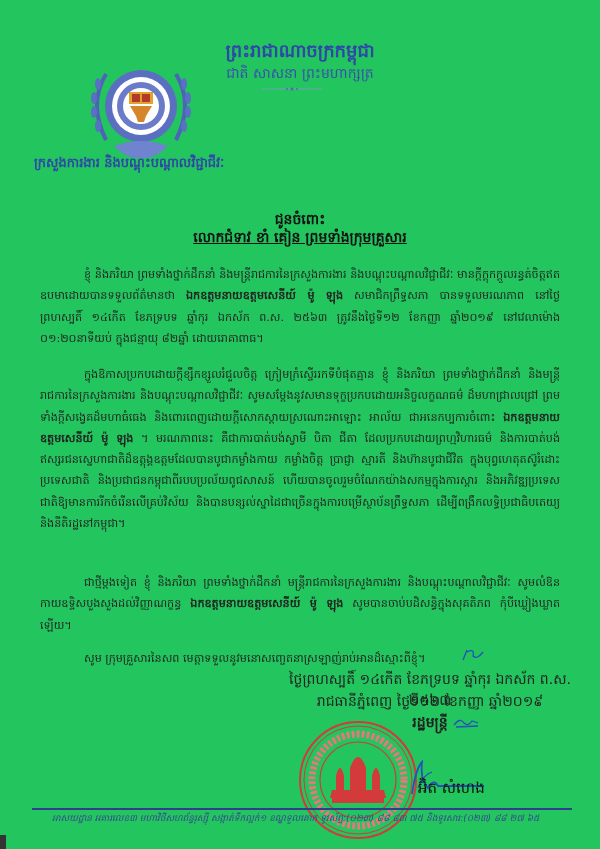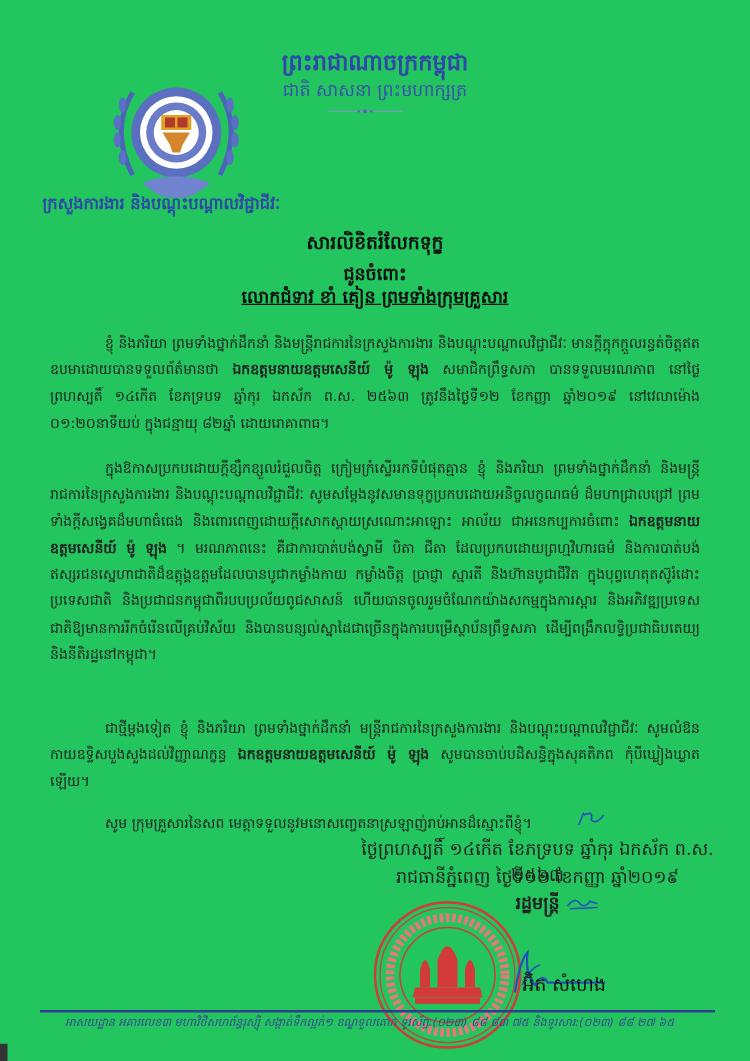--- a/index.html
+++ b/index.html
@@ -79,21 +79,20 @@
   <div class="motto">ជាតិ សាសនា ព្រះមហាក្សត្រ</div>
   <svg class="ornament" viewBox="0 0 60 4">
     <line x1="0" y1="2" x2="60" y2="2" stroke="#8b97cf" stroke-width="0.8"></line>
     <circle cx="30" cy="2" r="1.6" fill="#5466b6"></circle>
     <circle cx="25" cy="2" r="1" fill="#5466b6"></circle>
     <circle cx="35" cy="2" r="1" fill="#5466b6"></circle>
   </svg>
 
   <div class="ministry">ក្រសួងការងារ និងបណ្តុះបណ្តាលវិជ្ជាជីវៈ</div>
 
-  <div class="title t1">សារលិខិតរំលែកទុក្ខ</div>
   <div class="title t2">ជូនចំពោះ</div>
   <div class="title t3">លោកជំទាវ ខាំ គៀន ព្រមទាំងក្រុមគ្រួសារ</div>
 
   <div class="para p1">
     <span class="indent"></span><span>ខ្ញុំ និងភរិយា ព្រមទាំងថ្នាក់ដឹកនាំ និងមន្ត្រីរាជការនៃក្រសួងការងារ និងបណ្តុះបណ្តាលវិជ្ជាជីវៈ មានក្តីក្តុកក្តួលរន្ធត់ចិត្តឥតឧបមាដោយបានទទួលព័ត៌មានថា </span><b>ឯកឧត្តមនាយឧត្តមសេនីយ៍ ម៉ូ ឡុង</b><span> សមាជិកព្រឹទ្ធសភា បានទទួលមរណភាព នៅថ្ងៃ ព្រហស្បតិ៍ ១៤កើត ខែភទ្របទ ឆ្នាំកុរ ឯកស័ក ព.ស. ២៥៦៣ ត្រូវនឹងថ្ងៃទី១២ ខែកញ្ញា ឆ្នាំ២០១៩ នៅវេលាម៉ោង ០១:២០នាទីយប់ ក្នុងជន្មាយុ ៨២ឆ្នាំ ដោយរោគាពាធ។</span>
   </div>
 
   <div class="para p2">
     <span class="indent"></span><span>ក្នុងឱកាសប្រកបដោយក្តីខ្សឹកខ្សួលរំជួលចិត្ត ក្រៀមក្រំស្ទើររកទីបំផុតគ្មាន ខ្ញុំ និងភរិយា ព្រមទាំងថ្នាក់ដឹកនាំ និងមន្ត្រីរាជការនៃក្រសួងការងារ និងបណ្តុះបណ្តាលវិជ្ជាជីវៈ សូមសម្តែងនូវសមានទុក្ខប្រកបដោយអនិច្ចលក្ខណធម៌ ដ៏មហាជ្រាលជ្រៅ ព្រមទាំងក្តីសង្វេគដ៏មហាធំធេង និងពោរពេញដោយក្តីសោកស្តាយស្រណោះអាឡោះ អាល័យ ជាអនេកប្បការចំពោះ </span><b>ឯកឧត្តមនាយឧត្តមសេនីយ៍ ម៉ូ ឡុង</b><span> ។ មរណភាពនេះ គឺជាការបាត់បង់ស្វាមី បិតា ជីតា ដែលប្រកបដោយព្រហ្មវិហារធម៌ និងការបាត់បង់ឥស្សរជនស្នេហាជាតិដ៏ឧត្តុង្គឧត្តមដែលបានបូជាកម្លាំងកាយ កម្លាំងចិត្ត ប្រាជ្ញា ស្មារតី និងហ៊ានបូជាជីវិត ក្នុងបុព្វហេតុតស៊ូរំដោះប្រទេសជាតិ និងប្រជាជនកម្ពុជាពីរបបប្រល័យពូជសាសន៍ ហើយបានចូលរួមចំណែកយ៉ាងសកម្មក្នុងការស្តារ និងអភិវឌ្ឍប្រទេសជាតិឱ្យមានការរីកចំរើនលើគ្រប់វិស័យ និងបានបន្សល់ស្នាដៃជាច្រើនក្នុងការបម្រើស្ថាប័នព្រឹទ្ធសភា ដើម្បីពង្រឹកលទ្ធិប្រជាធិបតេយ្យ និងនីតិរដ្ឋនៅកម្ពុជា។</span>
   </div>

